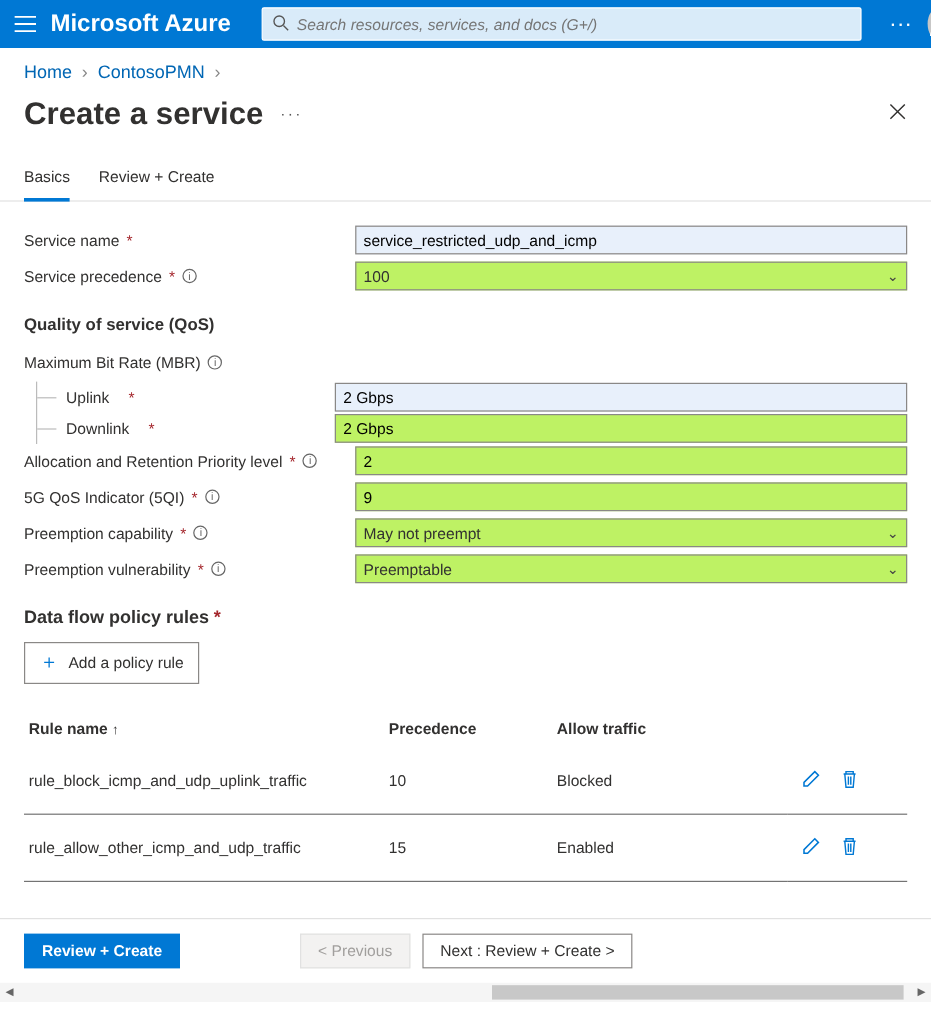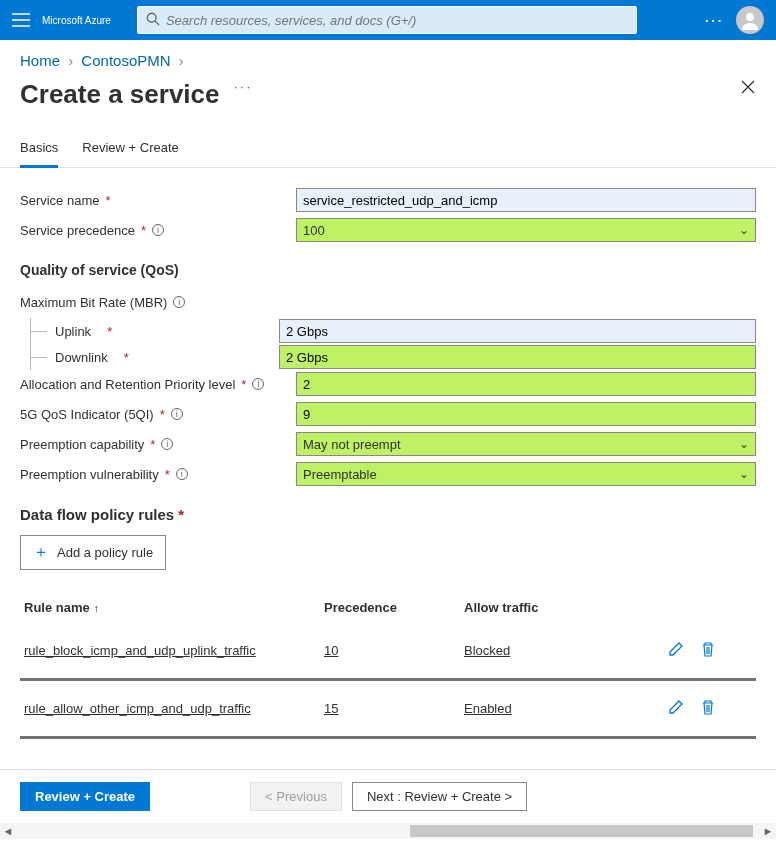--- a/index.html
+++ b/index.html
@@ -1,34 +1,34 @@
 <!DOCTYPE html>
 <html><head>
 <meta charset="utf-8">
 <style>
   * { box-sizing: border-box; margin: 0; padding: 0; }
   body { font-family: "Segoe UI", Arial, sans-serif; font-size: 13px; color: #323130; background: #fff; width: 776px; }
   
   
   .topbar { background: #0078d4; height: 40px; display: flex; align-items: center; padding: 0 12px; gap: 12px; }
   .hamburger { color: #fff; cursor: pointer; display:flex; align-items:center; }
-  .brand { color: #fff; font-weight: 400; font-size: 10px; white-space: nowrap; text-align: center; }
+  .brand { color: #fff; font-weight: 700; font-size: 20px; white-space: nowrap; text-align: center; }
   .searchbox { flex: 0 0 500px; background: rgba(255,255,255,0.85); border: 1px solid #fff; border-radius: 2px; height: 28px; display: flex; align-items: center; padding: 0 8px; margin-left: 14px; }
   .searchbox input { border: none; outline: none; background: transparent; font-size: 13px; font-style: italic; color: #555; width: 100%; padding-left: 6px; }
   .topbar-spacer { flex: 1; }
   .top-dots { color: #fff; letter-spacing: 2px; font-weight:bold; }
   .avatar { width: 28px; height: 28px; background: #c7c7c7; border-radius: 50%; display:flex; align-items:center; justify-content:center; }
   
   
   .breadcrumb { padding: 12px 20px 6px 20px; font-size: 15px; }
   .breadcrumb a { color: #0066b4; text-decoration: none; }
   .breadcrumb .sep { color: #888; margin: 0 4px; }
   
   
-  .title-row { padding: 4px 20px 24px 20px; display:flex; align-items:flex-start; }
+  .title-row { padding: 4px 20px 24px 20px; display:flex; align-items:center; }
   .page-title { font-size: 26px; font-weight: 600; }
   .title-dots { margin-left: 14px; color: #555; letter-spacing: 2px; }
   .close-x { margin-left:auto; cursor:pointer; }
   
   
   .tabs { display: flex; gap: 24px; border-bottom: 1px solid #e1e1e1; padding: 0 20px; margin-bottom: 18px; }
   .tab { padding: 6px 0 10px 0; cursor: pointer; color: #323130; }
   .tab.active { border-bottom: 3px solid #0078d4; margin-bottom:-1px; font-weight:400; }
   
   
@@ -54,21 +54,21 @@
   .indent-row .ilabel { width: 224px; display:flex; align-items:center; gap:16px; }
   
   
   .add-rule-btn { border: 1px solid #8a8886; padding: 6px 12px; display:inline-flex; align-items:center; gap:8px; cursor:pointer; margin-top:4px; }
   .plus { color:#0078d4; font-size:16px; font-weight:300; }
   
   
   .rules-table { width: 100%; margin-top: 22px; border-collapse: collapse; }
   .rules-table th { text-align: left; font-weight: 600; font-size: 13px; padding: 8px 4px; }
   .rules-table td { padding: 18px 4px; border: none; }
-  .rules-table tbody tr { border-bottom: 3px solid #737373; text-decoration: underline; }
+  .rules-table tbody tr { border-bottom: 1px solid #737373; }
   .sort-arrow { font-size: 11px; }
   .action-icon { color:#0078d4; cursor:pointer; padding: 0 8px; display:inline-flex;}
   
   
   .footer { border-top: 1px solid #e1e1e1; padding: 12px 20px; display:flex; gap: 10px; align-items:center; margin-top:10px; }
   .btn { padding: 6px 14px; font-size: 13px; cursor:pointer; border:1px solid transparent; }
   .btn-primary { background:#0078d4; color:#fff; font-weight:600; }
   .btn-secondary { background:#f3f2f1; color:#a19f9d; border:1px solid #e1e1e1; }
   .btn-outline { background:#fff; border:1px solid #8a8886; color:#323130; }
   .footer-gap { width: 80px; }

